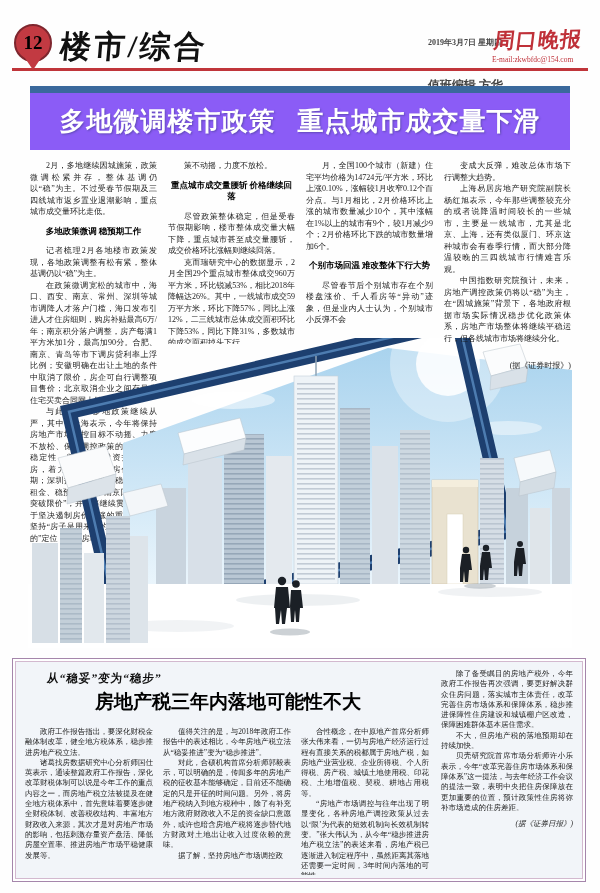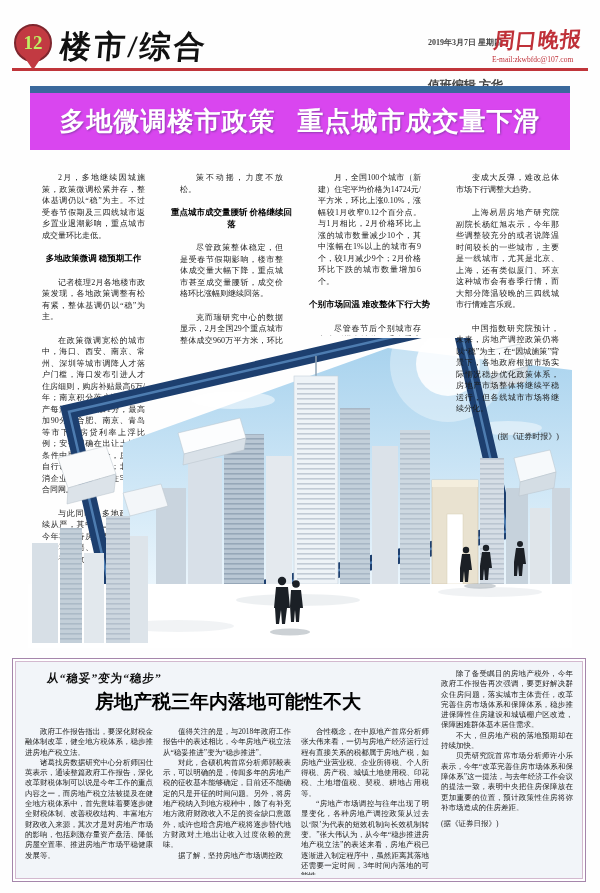--- a/index.html
+++ b/index.html
@@ -1,44 +1,44 @@
 <!DOCTYPE html>
 <html><head>
 <meta charset="utf-8">
 <style>
   html,body{margin:0;padding:0;background:#ffffff;}
   .page{position:relative;width:600px;height:893px;background:#fefefe;overflow:hidden;
         font-family:"Liberation Serif","DejaVu Serif",serif;color:#1c1c1c;}
   
   .pin{position:absolute;left:14px;top:24px;width:34px;height:34px;background:#c23a42;
-       border:2px solid #7e262e;border-radius:50%;color:#bef264;font-weight:bold;font-size:19px;
+       border:2px solid #7e262e;border-radius:50%;color:#000000;font-weight:bold;font-size:19px;
        display:flex;align-items:center;justify-content:center;z-index:2;
        font-family:"Liberation Serif",serif;}
   .pin::after{content:"";position:absolute;left:50%;top:29px;transform:translateX(-50%);
        border:10px solid transparent;border-top:15px solid #c23a42;}
   .section-title{position:absolute;left:60px;top:26px;font-size:31px;font-weight:bold;
        letter-spacing:3px;transform:skewX(-5deg);color:#111;}
   .hdr-date{position:absolute;left:428px;top:37px;font-size:8px;font-weight:bold;color:#444;}
   .hdr-editor{position:absolute;left:428px;top:53px;font-size:12px;font-weight:bold;color:#444;margin-top:24px;}
   .paper-logo{position:absolute;left:494px;top:26px;font-size:21px;font-weight:bold;color:#bf3038;
        transform:skewX(-8deg) rotate(-1deg);letter-spacing:1px;}
   .hdr-email{position:absolute;left:492px;top:55px;font-size:7.5px;color:#bf3038;}
   .red-rule{position:absolute;left:12px;top:68px;width:576px;height:3px;background:#c0353a;}
   
-  .banner{position:absolute;left:30px;top:86px;width:540px;height:64px;background:#d946ef;}
+  .banner{position:absolute;left:30px;top:86px;width:540px;height:64px;background:#8b5cf6;}
   .banner-strip{height:7px;background:#3a699c;}
   .banner-text{height:57px;display:flex;align-items:center;justify-content:center;
        color:#fff;font-weight:bold;font-size:26px;letter-spacing:1px;white-space:nowrap;
        text-shadow:1px 1px 2px rgba(20,40,70,.35);}
   .banner-text .gap{display:inline-block;width:22px;}
   
   .cols{position:absolute;left:30px;top:160px;width:540px;display:flex;gap:11px;}
   .col{position:relative;width:127px;flex:none;font-size:8px;line-height:11.5px;
        text-align:justify;overflow:hidden;z-index:2;}
-  .col p{margin:12px;text-indent:2em;}
+  .col p{margin:0;text-indent:2em;}
   .col h4{margin:8px 0;text-align:center;font-size:8.5px;font-weight:bold;color:#000;}
   .col .attr{text-indent:0;text-align:right;margin-top:16px;}
   #colm0{max-height:404px;}
   #colm1{max-height:184px;}
   #colm2{max-height:176px;}
   #colm3{max-height:292px;z-index:4;}
   
   .collage{position:absolute;left:28px;top:338px;width:544px;height:310px;z-index:3;}
   
   .bbox{position:absolute;left:12px;top:658px;width:574px;height:224px;box-sizing:border-box;
@@ -46,37 +46,37 @@
   .bbox-inner{box-sizing:border-box;height:100%;border:1px solid #d3b9cf;background:#f2f5f9;
         padding:7px 9px;display:flex;gap:10px;}
   .bleft{width:406px;flex:none;}
   .kicker{margin:2px 0 3px 22px;font-size:11.5px;font-weight:bold;transform:skewX(-6deg);
         letter-spacing:1px;color:#111;}
   .btitle{text-align:center;font-size:19px;font-weight:bold;margin:2px 0 12px 0;color:#000;}
   .bcols{display:flex;gap:10px;}
   .bcol{width:128px;flex:none;font-size:7.5px;line-height:10.3px;text-align:justify;
         overflow:hidden;max-height:148px;}
   .bcol p{margin:0;text-indent:2em;}
-  .bcol .attr{text-indent:0;text-align:left;margin-top:6px;}
+  .bcol .attr{text-indent:0;text-align:right;margin-top:6px;font-style:italic;}
   .bcol-right{width:132px;max-height:202px;}
 </style>
 </head>
 <body>
 
 <div class="page">
 
   <div>
     <div class="pin">
       <span>12</span>
     </div>
     <div class="section-title">楼市/综合</div>
     <div class="hdr-date">2019年3月7日 星期四</div>
     <div class="hdr-editor">值班编辑 方华</div>
     <div class="paper-logo">周口晚报</div>
-    <div class="hdr-email">E-mail:zkwbfdc@107.com</div>
+    <div class="hdr-email">E-mail:zkwbfdc@154.com</div>
     <div class="red-rule"></div>
   </div>
 
   <div class="banner">
     <div class="banner-strip"></div>
     <div class="banner-text">
       <span>多地微调楼市政策</span>
       <span class="gap"></span>
       <span>重点城市成交量下滑</span>
     </div>

